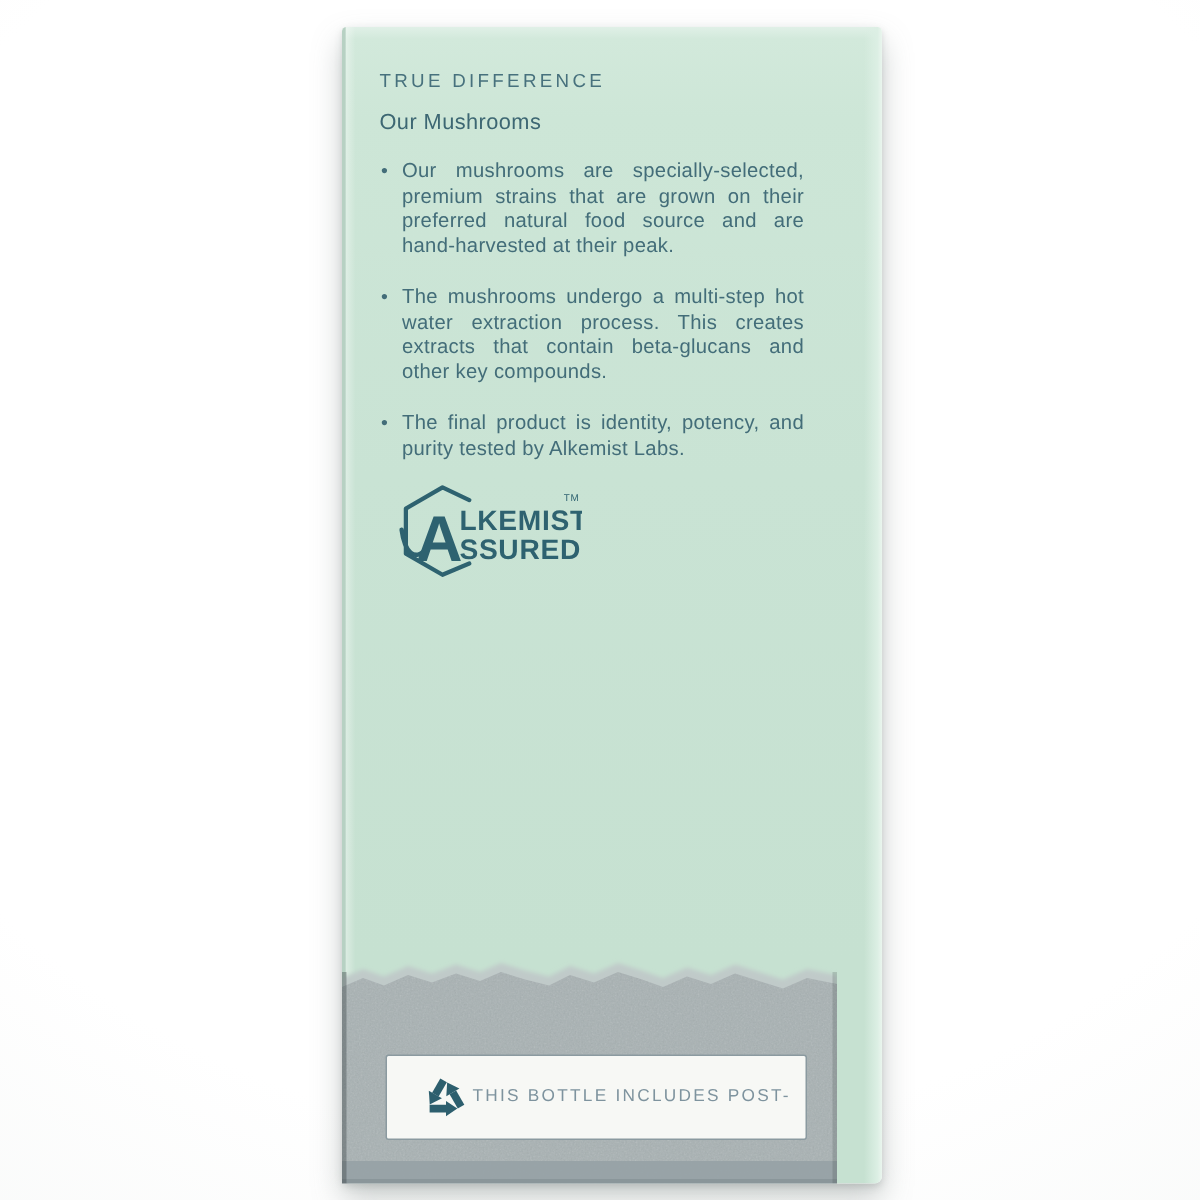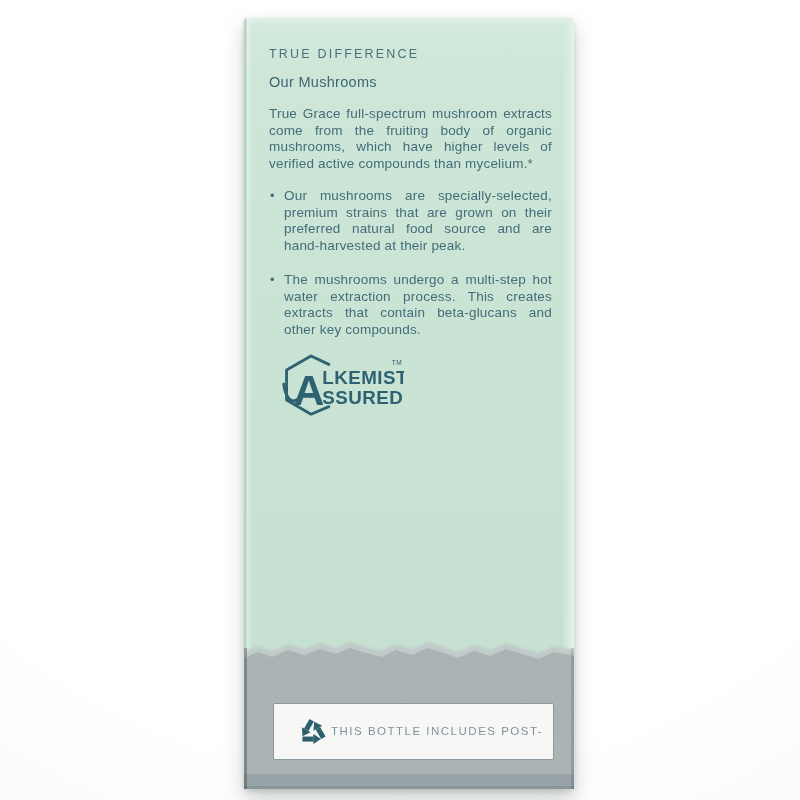--- a/index.html
+++ b/index.html
@@ -2,21 +2,21 @@
 <html><head>
 <meta charset="utf-8">
 <style>
   html,body{margin:0;padding:0;}
   .stage{
     position:relative;width:800px;height:800px;overflow:hidden;
     background:radial-gradient(120% 100% at 50% 40%, #ffffff 55%, #f3f5f4 100%);
     font-family:"Liberation Sans", sans-serif;
   }
   .box{
-    position:absolute;left:244px;top:18px;width:330px;height:771px;
+    position:absolute;left:228px;top:18px;width:360px;height:771px;
     border-radius:3px 3px 5px 5px;
     background:
       linear-gradient(90deg, #b7d1c3 0px, #b7d1c3 2px, rgba(255,255,255,.35) 3px, rgba(255,255,255,0) 9px),
       linear-gradient(270deg, #eaf5ee 0px, #dcefe4 3px, rgba(255,255,255,0) 12px),
       linear-gradient(180deg, #e0f0e7 0px, #d2e9db 8px, #cde6d7 60px, #c9e3d4 300px, #c6e1d1 620px, #c6e1d1 100%);
     box-shadow:0 10px 20px rgba(105,118,114,.35), 0 2px 5px rgba(110,125,120,.25);
   }
   .content{
     position:absolute;left:25px;top:0;width:283px;
     color:#406b77;
@@ -85,24 +85,24 @@
         <rect x="0" y="136" width="330" height="15" fill="#97a2a6" opacity="0.95"></rect>
         <rect x="0" y="148" width="330" height="3" fill="#8a969a"></rect>
         <rect x="0" y="10" width="3" height="141" fill="rgba(45,55,58,0.35)"></rect>
         <rect x="327" y="10" width="3" height="141" fill="rgba(45,55,58,0.18)"></rect>
       </svg>
     </div>
 
     <div class="content">
       <div class="kicker">TRUE DIFFERENCE</div>
       <h2 class="heading">Our Mushrooms</h2>
-      <p class="intro">True Grace full-spectrum mushroom extracts come from the fruiting body of organic mushrooms, which have higher levels of verified active compounds than mycelium.*</p>
       <ul class="bullets">
         <li>Our mushrooms are specially-selected, premium strains that are grown on their preferred natural food source and are hand-harvested at their peak.</li>
         <li>The mushrooms undergo a multi-step hot water extraction process. This creates extracts that contain beta-glucans and other key compounds.</li>
+        <li>The final product is identity, potency, and purity tested by Alkemist Labs.</li>
       </ul>
 
       <div class="logo">
         <svg width="124" height="68" viewBox="0 0 132 70">
           <path d="M52,12 L33,3 L7,18 L7,50 L33,65 L52,57" fill="none" stroke="#2e6270" stroke-width="3" stroke-linecap="round" stroke-linejoin="round"></path>
           <path d="M4,33 C6,48 13,57 22,46" fill="none" stroke="#2e6270" stroke-width="3.2" stroke-linecap="round"></path>
           <text x="14" y="55" font-family="Liberation Sans, sans-serif" font-size="46" font-weight="bold" fill="#2e6270">A</text>
           <text x="45" y="33" font-family="Liberation Sans, sans-serif" font-size="20" font-weight="bold" letter-spacing="0.5" fill="#2e6270">LKEMIST</text>
           <text x="45" y="54" font-family="Liberation Sans, sans-serif" font-size="20" font-weight="bold" letter-spacing="0.5" fill="#2e6270">SSURED</text>
           <text x="119" y="13" font-family="Liberation Sans, sans-serif" font-size="7" letter-spacing="0.5" fill="#2e6270">TM</text>

